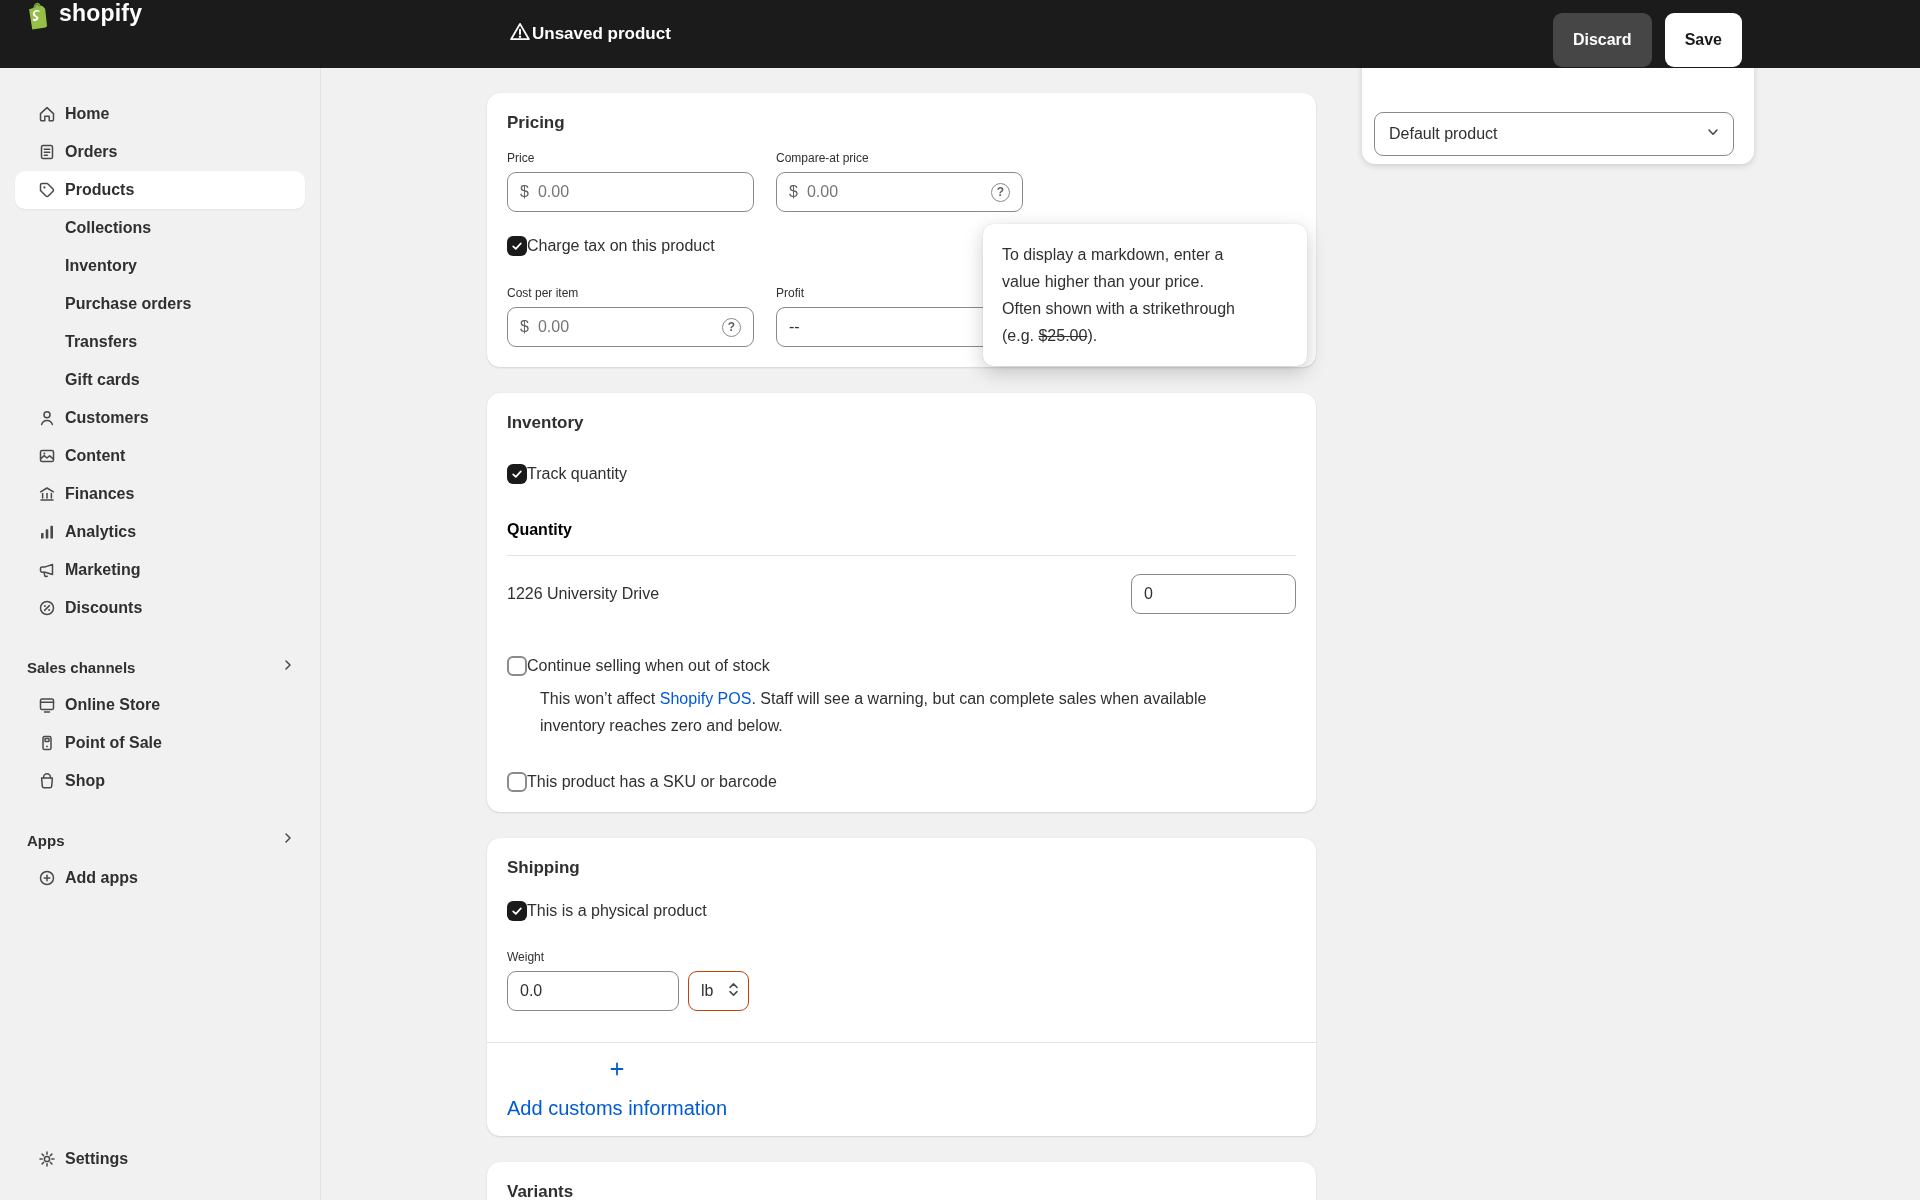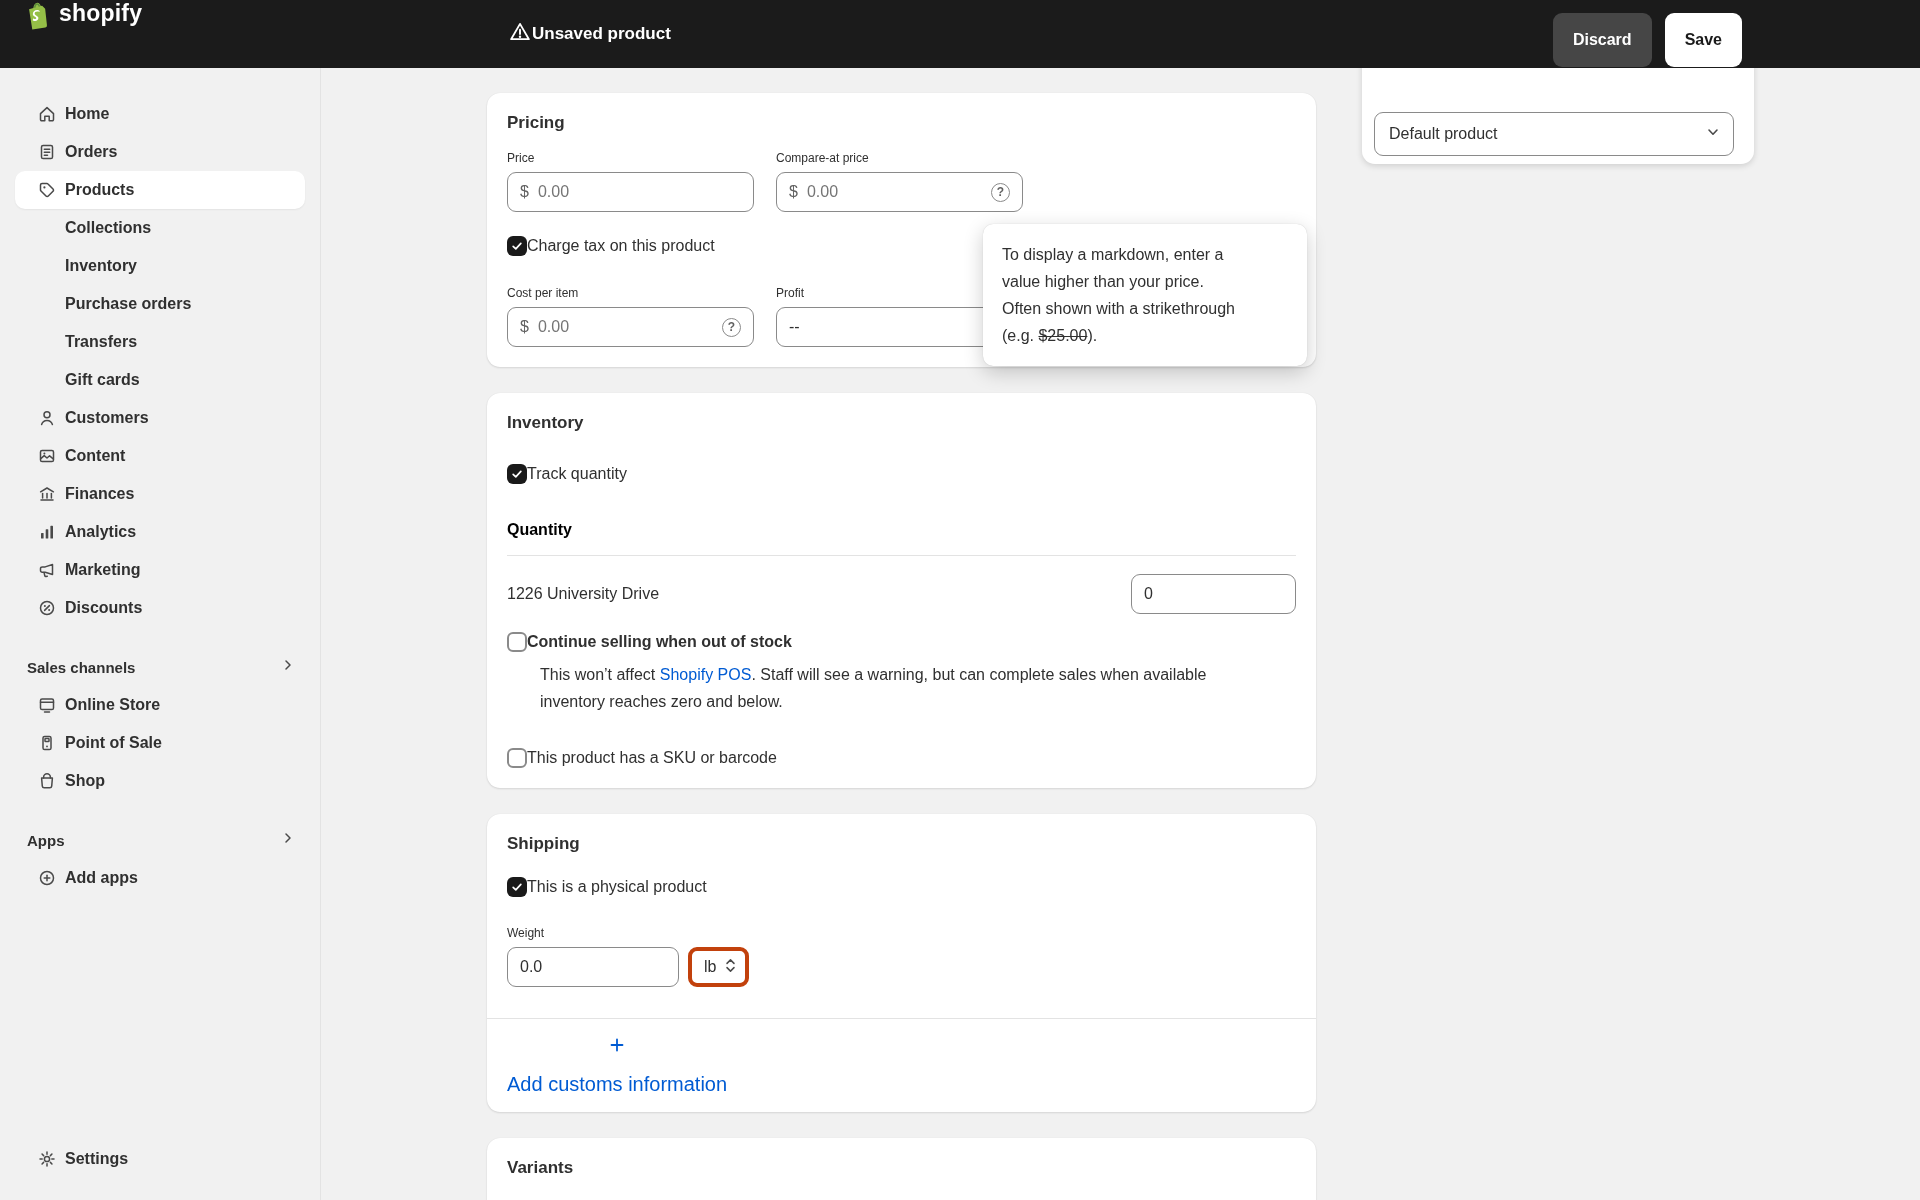--- a/index.html
+++ b/index.html
@@ -61,30 +61,30 @@
   .tax-row { margin-top: 24px; }
   .row2-gap { margin-top: 30px; }
 
   
   .track-row { margin-top: 31px; }
   .qty-head { margin-top: 37px; }
   .inv-divider { margin-top: 16px; }
   .loc-row { margin-top: 18px; display: flex; align-items: center; justify-content: space-between; }
   .loc-name { font-size: 16px; color: #303030; }
   .qty-input { width: 165px; }
-  .continue-row { margin-top: 18px; font-weight: bold; }
+  .continue-row { margin-top: 42px; }
   .help-text { margin: 9px 0 0 33px; font-size: 16px; line-height: 27px; color: #303030; max-width: 700px; }
   .sku-row { margin-top: 33px; }
 
   
   .physical-row { margin-top: 23px; }
   .weight-label-gap { margin-top: 29px; }
   .weight-row { display: flex; gap: 9px; }
   .weight-input { width: 172px; }
-  .unit-select { width: 61px; height: 40px; border: 4px solid #c2410c; border-radius: 9px; background: #fff; display: flex; align-items: center; justify-content: space-between; padding: 0 9px 0 12px; font-size: 16px; color: #303030; cursor: pointer; }
+  .unit-select { width: 61px; height: 40px; border: 1px solid #c2410c; border-radius: 9px; background: #fff; display: flex; align-items: center; justify-content: space-between; padding: 0 9px 0 12px; font-size: 16px; color: #303030; cursor: pointer; }
   .ship-body { padding-bottom: 31px; }
   .card-footer { border-top: 1px solid #e3e3e3; padding: 15px 20px 16px; }
   .footer-link { display: inline-flex; align-items: center; gap: 16px; font-size: 20px; flex-direction: column; }
 
   
   #variants-card { height: 160px; }
 
   
   .tooltip { position: absolute; left: 662px; top: 156px; width: 324px; background: #fff; border-radius: 10px; box-shadow: 0 6px 20px rgba(0,0,0,.2), 0 0 1px rgba(0,0,0,.2); padding: 17px 19px; z-index: 20; font-size: 16px; line-height: 27px; color: #303030; }
   .tooltip s { text-decoration: line-through; }

